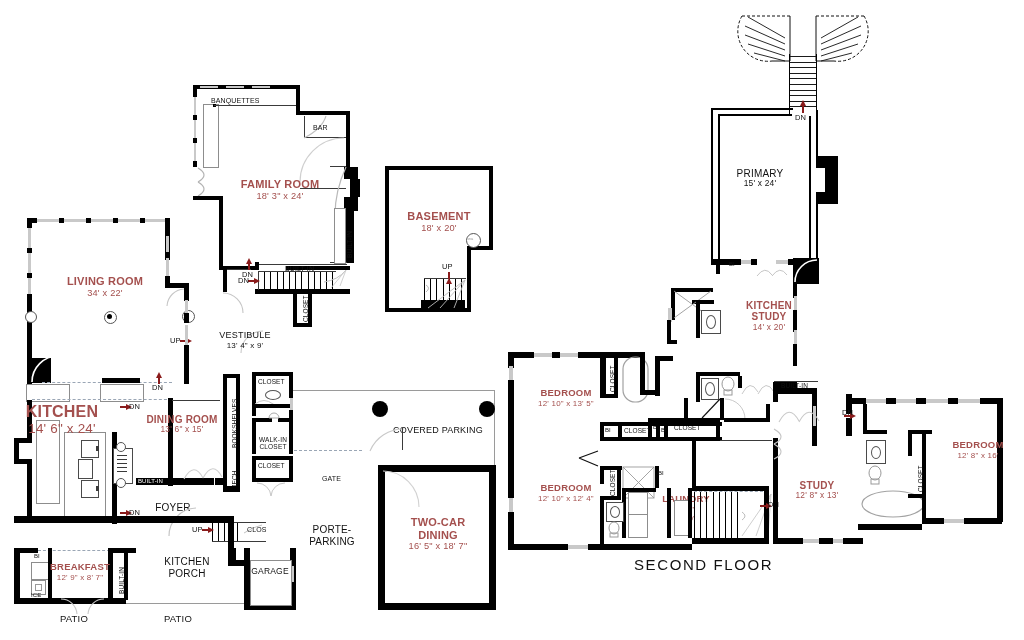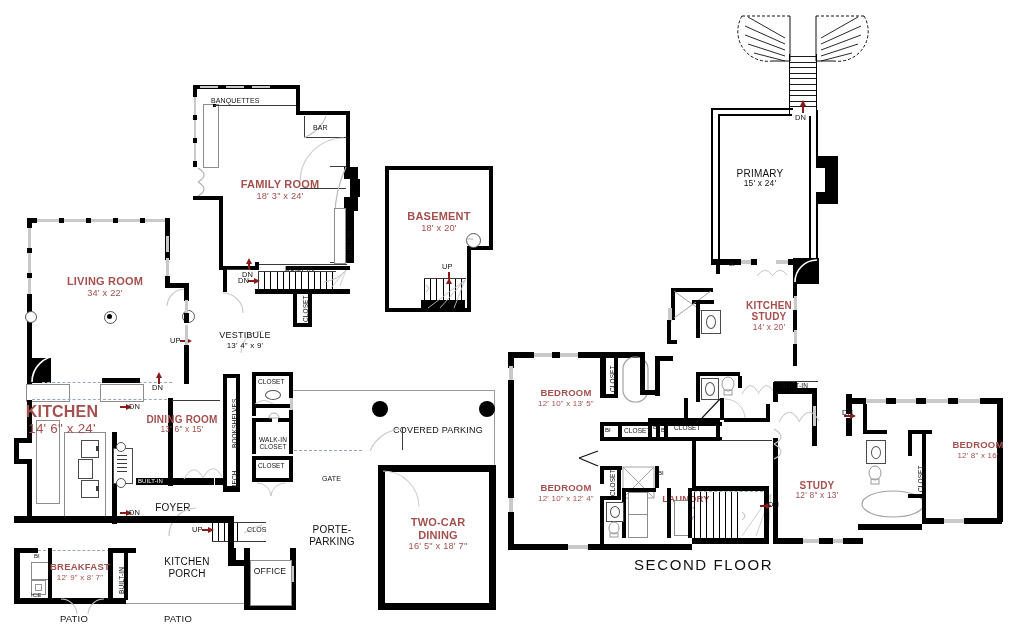--- a/index.html
+++ b/index.html
@@ -421,21 +421,21 @@
     </div>
 
     <div class="w" style="left:228px;top:548px;width:8px;height:14px;"></div>
     <div class="w" style="left:228px;top:560px;width:22px;height:6px;"></div>
     <div class="w" style="left:244px;top:548px;width:6px;height:18px;"></div>
     <div class="w" style="left:244px;top:566px;width:6px;height:44px;"></div>
     <div class="w" style="left:290px;top:548px;width:6px;height:62px;"></div>
     <div class="gl" style="left:291px;top:566px;width:3px;height:16px;"></div>
     <div class="w" style="left:244px;top:603px;width:52px;height:7px;"></div>
     <div class="boxl" style="left:250px;top:560px;width:40px;height:44px;"></div>
-    <div class="blk" style="left:244px;top:567px;width:52px;font-size:8.5px;">OFFICE</div>
+    <div class="blk" style="left:244px;top:567px;width:52px;font-size:8.5px;">GARAGE</div>
   </div>
 
   <div>
     <div class="w" style="left:14px;top:516px;width:122px;height:7px;"></div>
     <div class="w" style="left:14px;top:548px;width:6px;height:56px;"></div>
     <div class="w" style="left:14px;top:548px;width:24px;height:5px;"></div>
     <div class="dash" style="left:38px;top:550px;width:72px;"></div>
     <div class="w" style="left:108px;top:548px;width:28px;height:5px;"></div>
     <div class="w" style="left:14px;top:598px;width:112px;height:6px;"></div>
 

